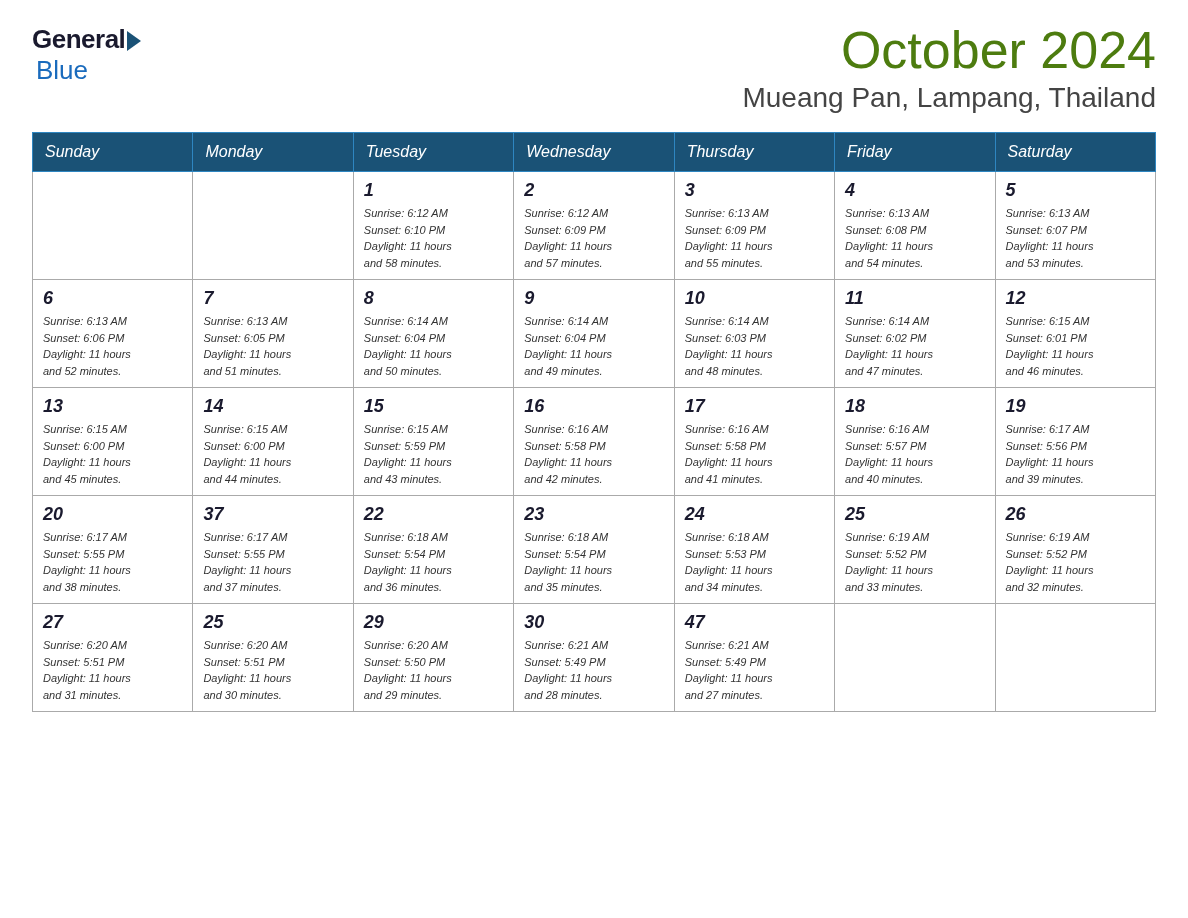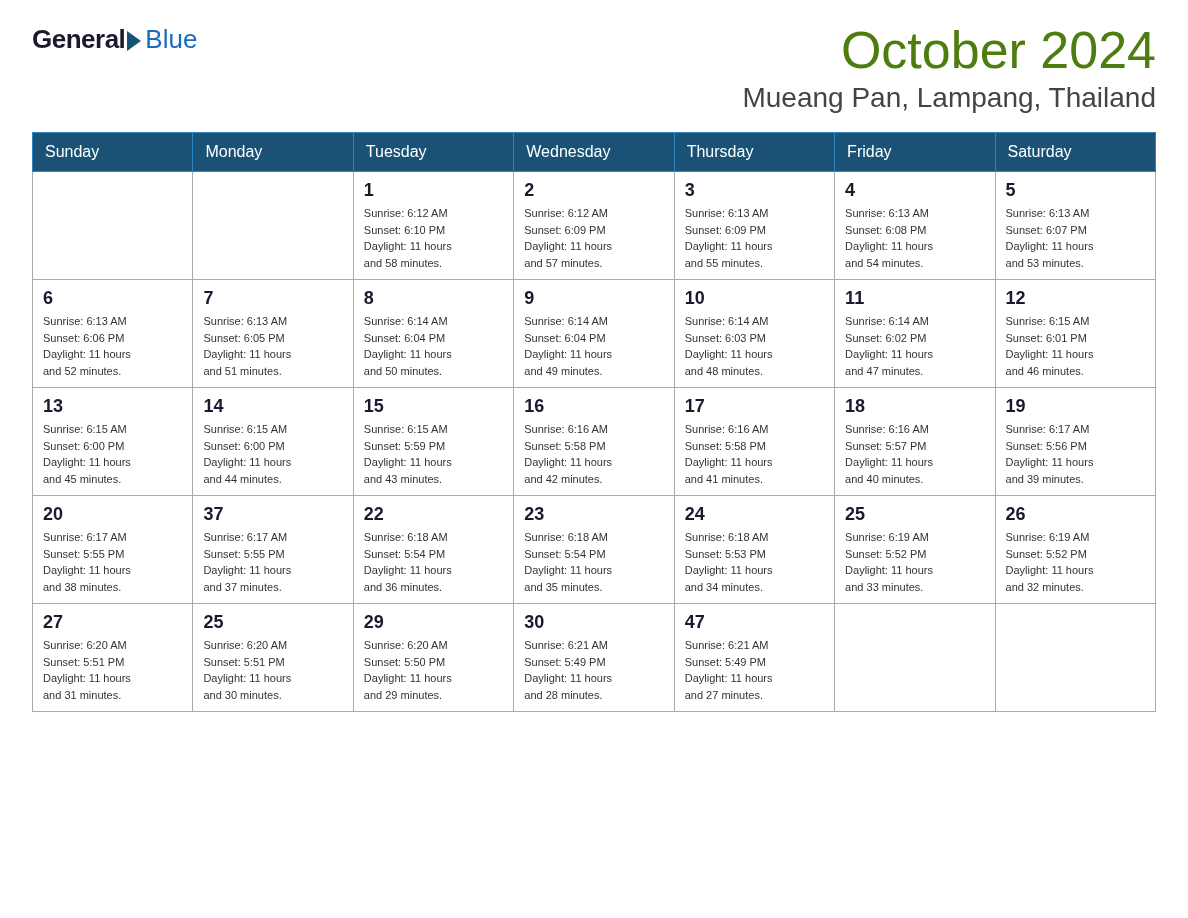--- a/index.html
+++ b/index.html
@@ -12,21 +12,21 @@
       min-height: 918px;
     }
     .header-section {
       display: flex;
       justify-content: space-between;
       align-items: flex-start;
       margin-bottom: 18px;
     }
     .logo {
       display: flex;
-      flex-direction: row;
+      flex-direction: column;
       align-items: flex-start;
     }
     .logo-top {
       display: flex;
       align-items: center;
     }
     .logo-general {
       font-size: 26px;
       font-weight: bold;
       color: #1a1a2e;
@@ -58,20 +58,21 @@
     }
     .location-title {
       font-size: 28px;
       color: #444;
       margin-top: 6px;
     }
     .calendar-table {
       width: 100%;
       border-collapse: collapse;
       margin-top: 13px;
+      font-style: italic;
     }
     .calendar-table th {
       background-color: #1a5276;
       color: #fff;
       font-size: 16px;
       font-weight: normal;
       padding: 10px 12px;
       text-align: left;
       border: 1px solid #2e86c1;
     }

